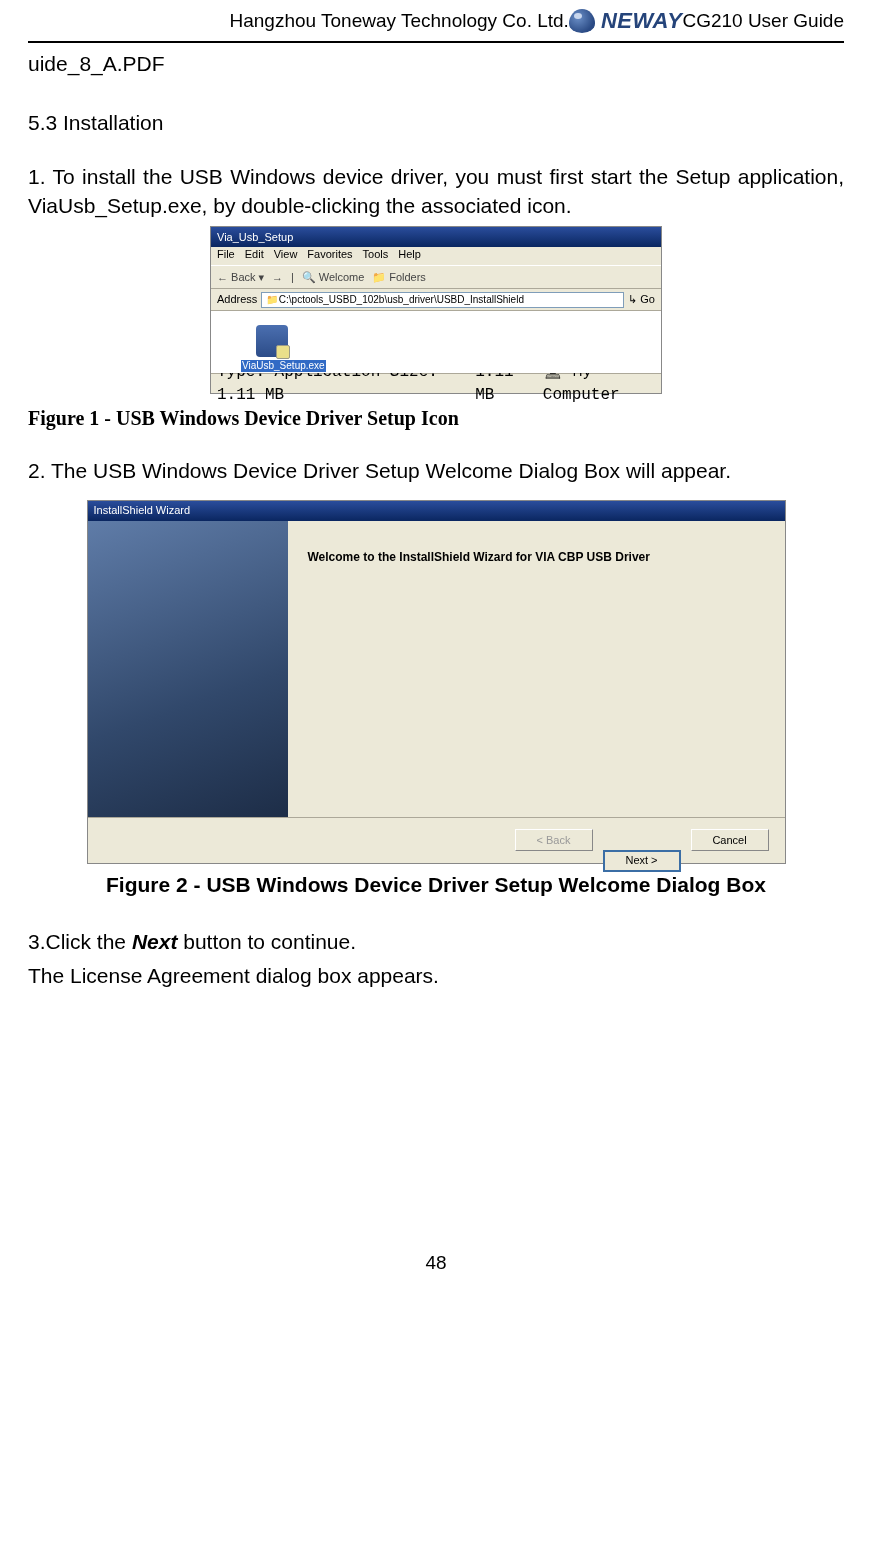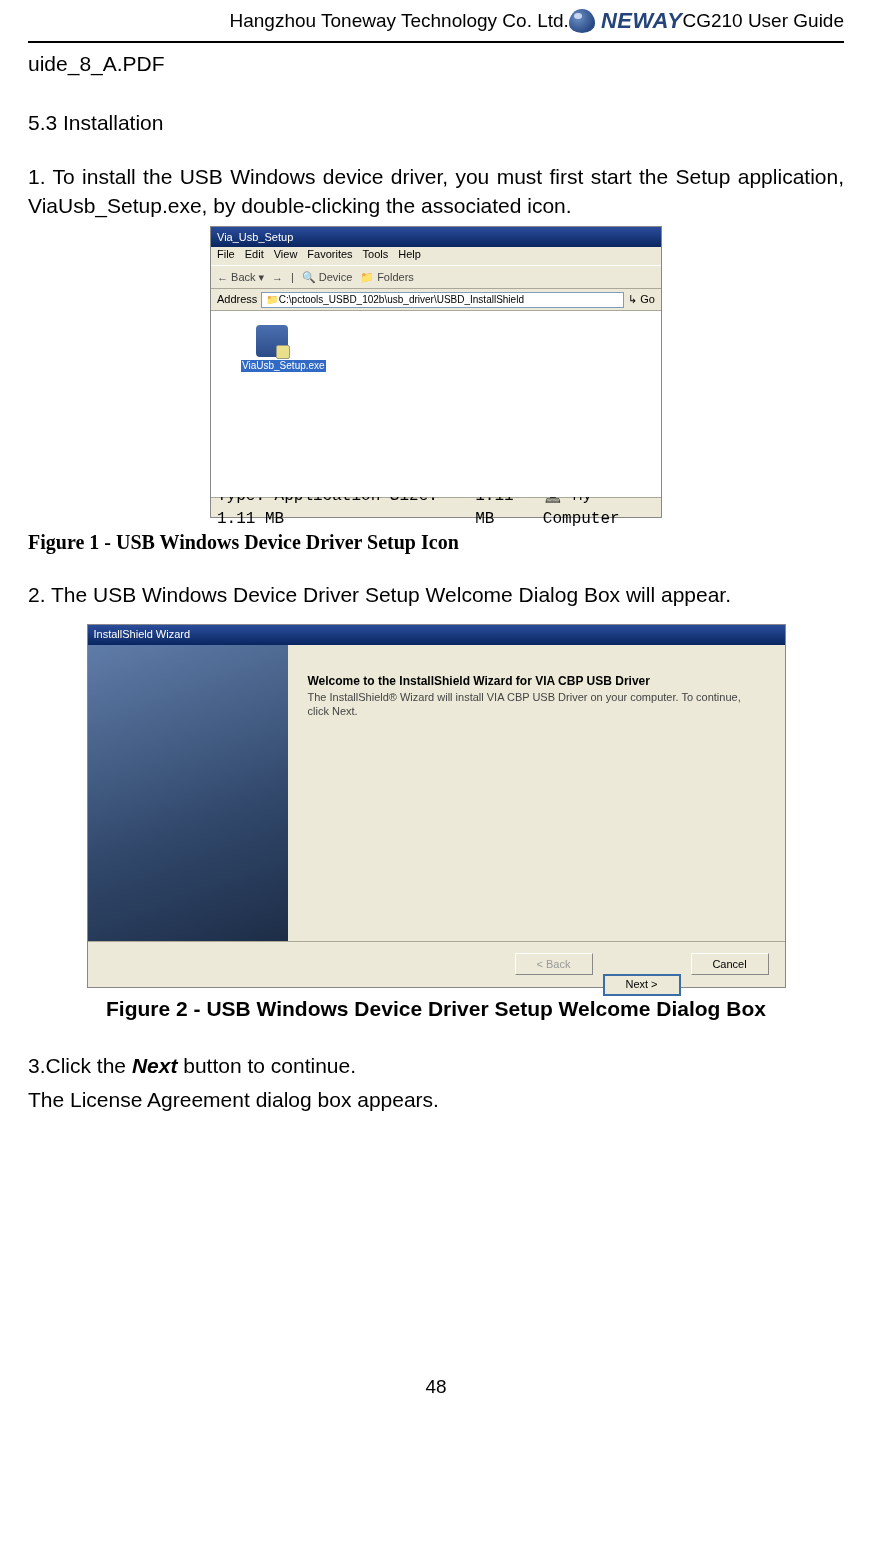--- a/index.html
+++ b/index.html
@@ -49,21 +49,21 @@
   .hr { height: 2px; background: #000; margin: 0 0 6px; }
   .body-text { margin: 0 0 14px; }
   .section-title { margin: 30px 0 24px; }
   .step1 { text-align: justify; text-justify: inter-word; margin-bottom: 6px; }
   .screenshot-placeholder {
     display: block;
     margin: 0 auto;
     border: 1px solid #888;
     background: #dcdcdc;
   }
-  .sc1 { width: 452px; height: 292px; background: linear-gradient(#e4e4e4,#dedede); position: relative; }
+  .sc1 { width: 452px; height: 168px; background: linear-gradient(#e4e4e4,#dedede); position: relative; }
   .sc1 .titlebar { height: 20px; background: linear-gradient(#2a4d9c,#0a2660); color: #fff; font-size: 11px; padding: 2px 6px; font-family: Tahoma, sans-serif; display:flex; align-items:center;}
   .sc1 .menubar { height: 18px; background: #ece9d8; font-size: 11px; padding: 0 6px; display:flex; gap:10px; font-family: Tahoma, sans-serif; color:#000;}
   .sc1 .toolbar { height: 24px; background: #ece9d8; border-bottom:1px solid #aca899; border-top:1px solid #fff; font-size:11px; font-family:Tahoma,sans-serif; display:flex; align-items:center; gap:8px; padding:0 6px; color:#444;}
   .sc1 .addressbar { height: 22px; background: #ece9d8; border-bottom:1px solid #aca899; font-size:11px; font-family:Tahoma,sans-serif; display:flex; align-items:center; gap:4px; padding:0 6px;}
   .sc1 .addressbar .addrfield { flex:1; background:#fff; border:1px solid #7f9db9; height:16px; font-size:10px; padding:0 4px; display:flex; align-items:center;}
   .sc1 .content { flex:1; background:#fff; height: calc(228px - 20px - 18px - 24px - 22px - 20px); position:relative;}
   .sc1 .icon { position:absolute; left:30px; top:14px; width:62px; text-align:center; font-size:10px; font-family:Tahoma,sans-serif;}
   .sc1 .icon .iconimg { width:32px; height:32px; margin:0 auto 2px; background: linear-gradient(#4b6fb0,#2c4c88); border-radius:4px; position:relative;}
   .sc1 .icon .iconimg::after { content:""; position:absolute; bottom:-2px; right:-2px; width:12px; height:12px; background:#eadf8a; border:1px solid #998; border-radius:2px;}
   .sc1 .icon .iconlabel { background:#316ac5; color:#fff; padding:0 1px; display:inline-block; line-height:1.2;}
@@ -71,21 +71,21 @@
   .sc1 { display:flex; flex-direction:column; }
 
   .caption { text-align: left; font-family: "Times New Roman", serif; font-weight: bold; font-size: 20px; margin: 10px 0 24px; }
   .caption-sans { text-align: center; font-weight: bold; font-size: 21px; margin: 6px 0 28px; }
 
   .sc2 { width: 699px; height: 364px; background: #ece9d8; position:relative; display:flex; flex-direction:column;}
   .sc2 .titlebar { height: 20px; background: linear-gradient(#2a4d9c,#0a2660); color:#fff; font-size:11px; font-family:Tahoma,sans-serif; padding:2px 6px; display:flex; align-items:center;}
   .sc2 .main { flex:1; display:flex; }
   .sc2 .leftpanel { width: 200px; background: linear-gradient(160deg,#5f7ca8 0%, #31486b 60%, #1d2d47 100%); }
   .sc2 .rightpanel { flex:1; background:#ece9d8; padding: 28px 20px; font-size:11px; font-family:Tahoma,sans-serif; color:#000;}
-  .sc2 .rightpanel .h { font-weight:bold; font-size:12px; margin-bottom:0;}
+  .sc2 .rightpanel .h { font-weight:bold; font-size:12px; margin-bottom:18px;}
   .sc2 .rightpanel .p { color:#444; line-height:1.3; }
   .sc2 .buttonbar { height:46px; background:#ece9d8; border-top:1px solid #aca899; display:flex; justify-content:flex-end; align-items:center; gap:10px; padding:0 16px;}
   .sc2 .btn { width:78px; height:22px; font-size:11px; font-family:Tahoma,sans-serif; background:#ece9d8; border:1px solid #888; border-top-color:#fff; border-left-color:#fff; display:flex; align-items:center; justify-content:center;}
   .sc2 .btn.disabled { color:#999; }
   .sc2 .btn.default { border:2px solid #3b6ea5;margin-top:41px; }
 
   .pagenum { text-align:center; font-size: 19px; margin-top: 260px; }
   .plain-line { margin-bottom: 4px; }
   .italic-bold { font-weight: bold; font-style: italic; }
 </style>
@@ -117,21 +117,21 @@
     <span>Edit</span>
     <span>View</span>
     <span>Favorites</span>
     <span>Tools</span>
     <span>Help</span>
   </div>
   <div class="toolbar">
     <span>← <span>Back</span> ▾</span>
     <span>→</span>
     <span>|</span>
-    <span>🔍 <span>Device</span></span>
+    <span>🔍 <span>Welcome</span></span>
     <span>📁 <span>Folders</span></span>
   </div>
   <div class="addressbar">
     <span>Address</span>
     <div class="addrfield">
       <span>📁</span>
       <span>C:\pctools_USBD_102b\usb_driver\USBD_InstallShield</span>
     </div>
     <span>↳ <span>Go</span></span>
   </div>
@@ -153,21 +153,20 @@
 <p class="body-text">2. The USB Windows Device Driver Setup Welcome Dialog Box will appear.</p>
 
 <div class="screenshot-placeholder sc2">
   <div class="titlebar">
     <span>InstallShield Wizard</span>
   </div>
   <div class="main">
     <div class="leftpanel"></div>
     <div class="rightpanel">
       <div class="h">Welcome to the InstallShield Wizard for VIA CBP USB Driver</div>
-      <div class="p">The InstallShield® Wizard will install VIA CBP USB Driver on your computer.  To continue, click Next.</div>
     </div>
   </div>
   <div class="buttonbar">
     <div class="btn disabled">&lt; Back</div>
     <div class="btn default">Next &gt;</div>
     <div class="btn">Cancel</div>
   </div>
 </div>
 
 <p class="caption-sans">Figure 2 - USB Windows Device Driver Setup Welcome Dialog Box</p>

